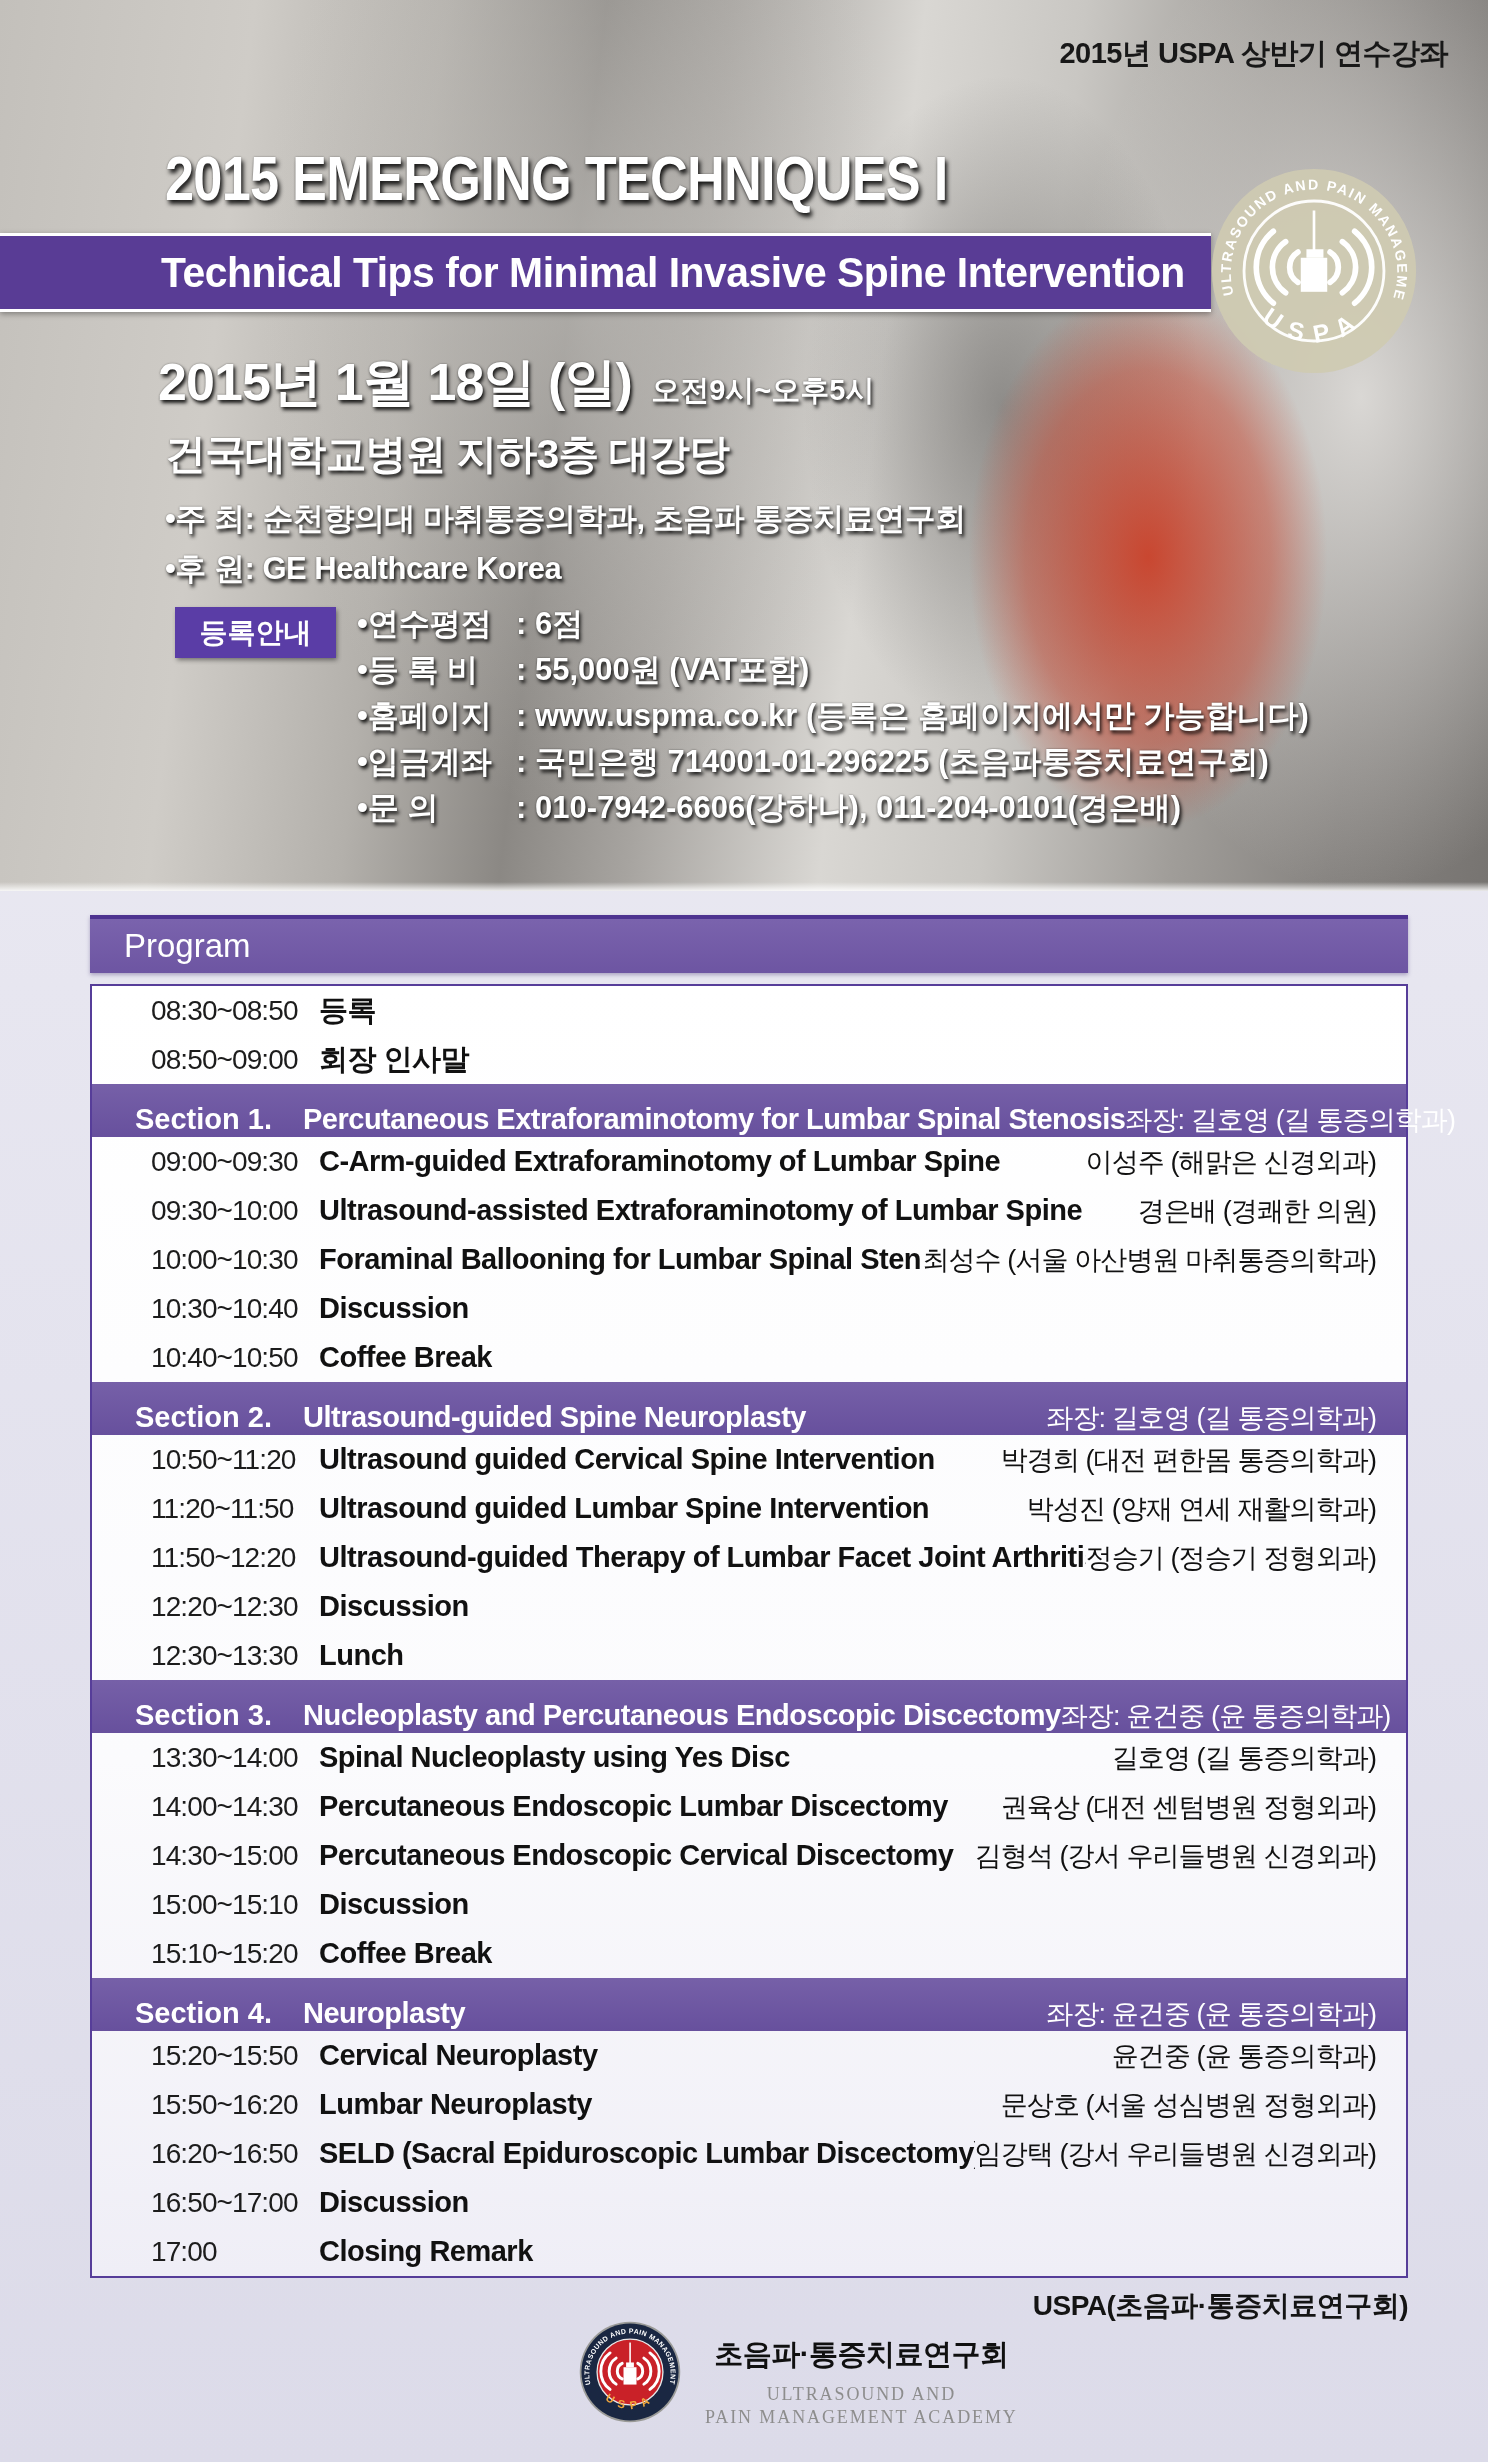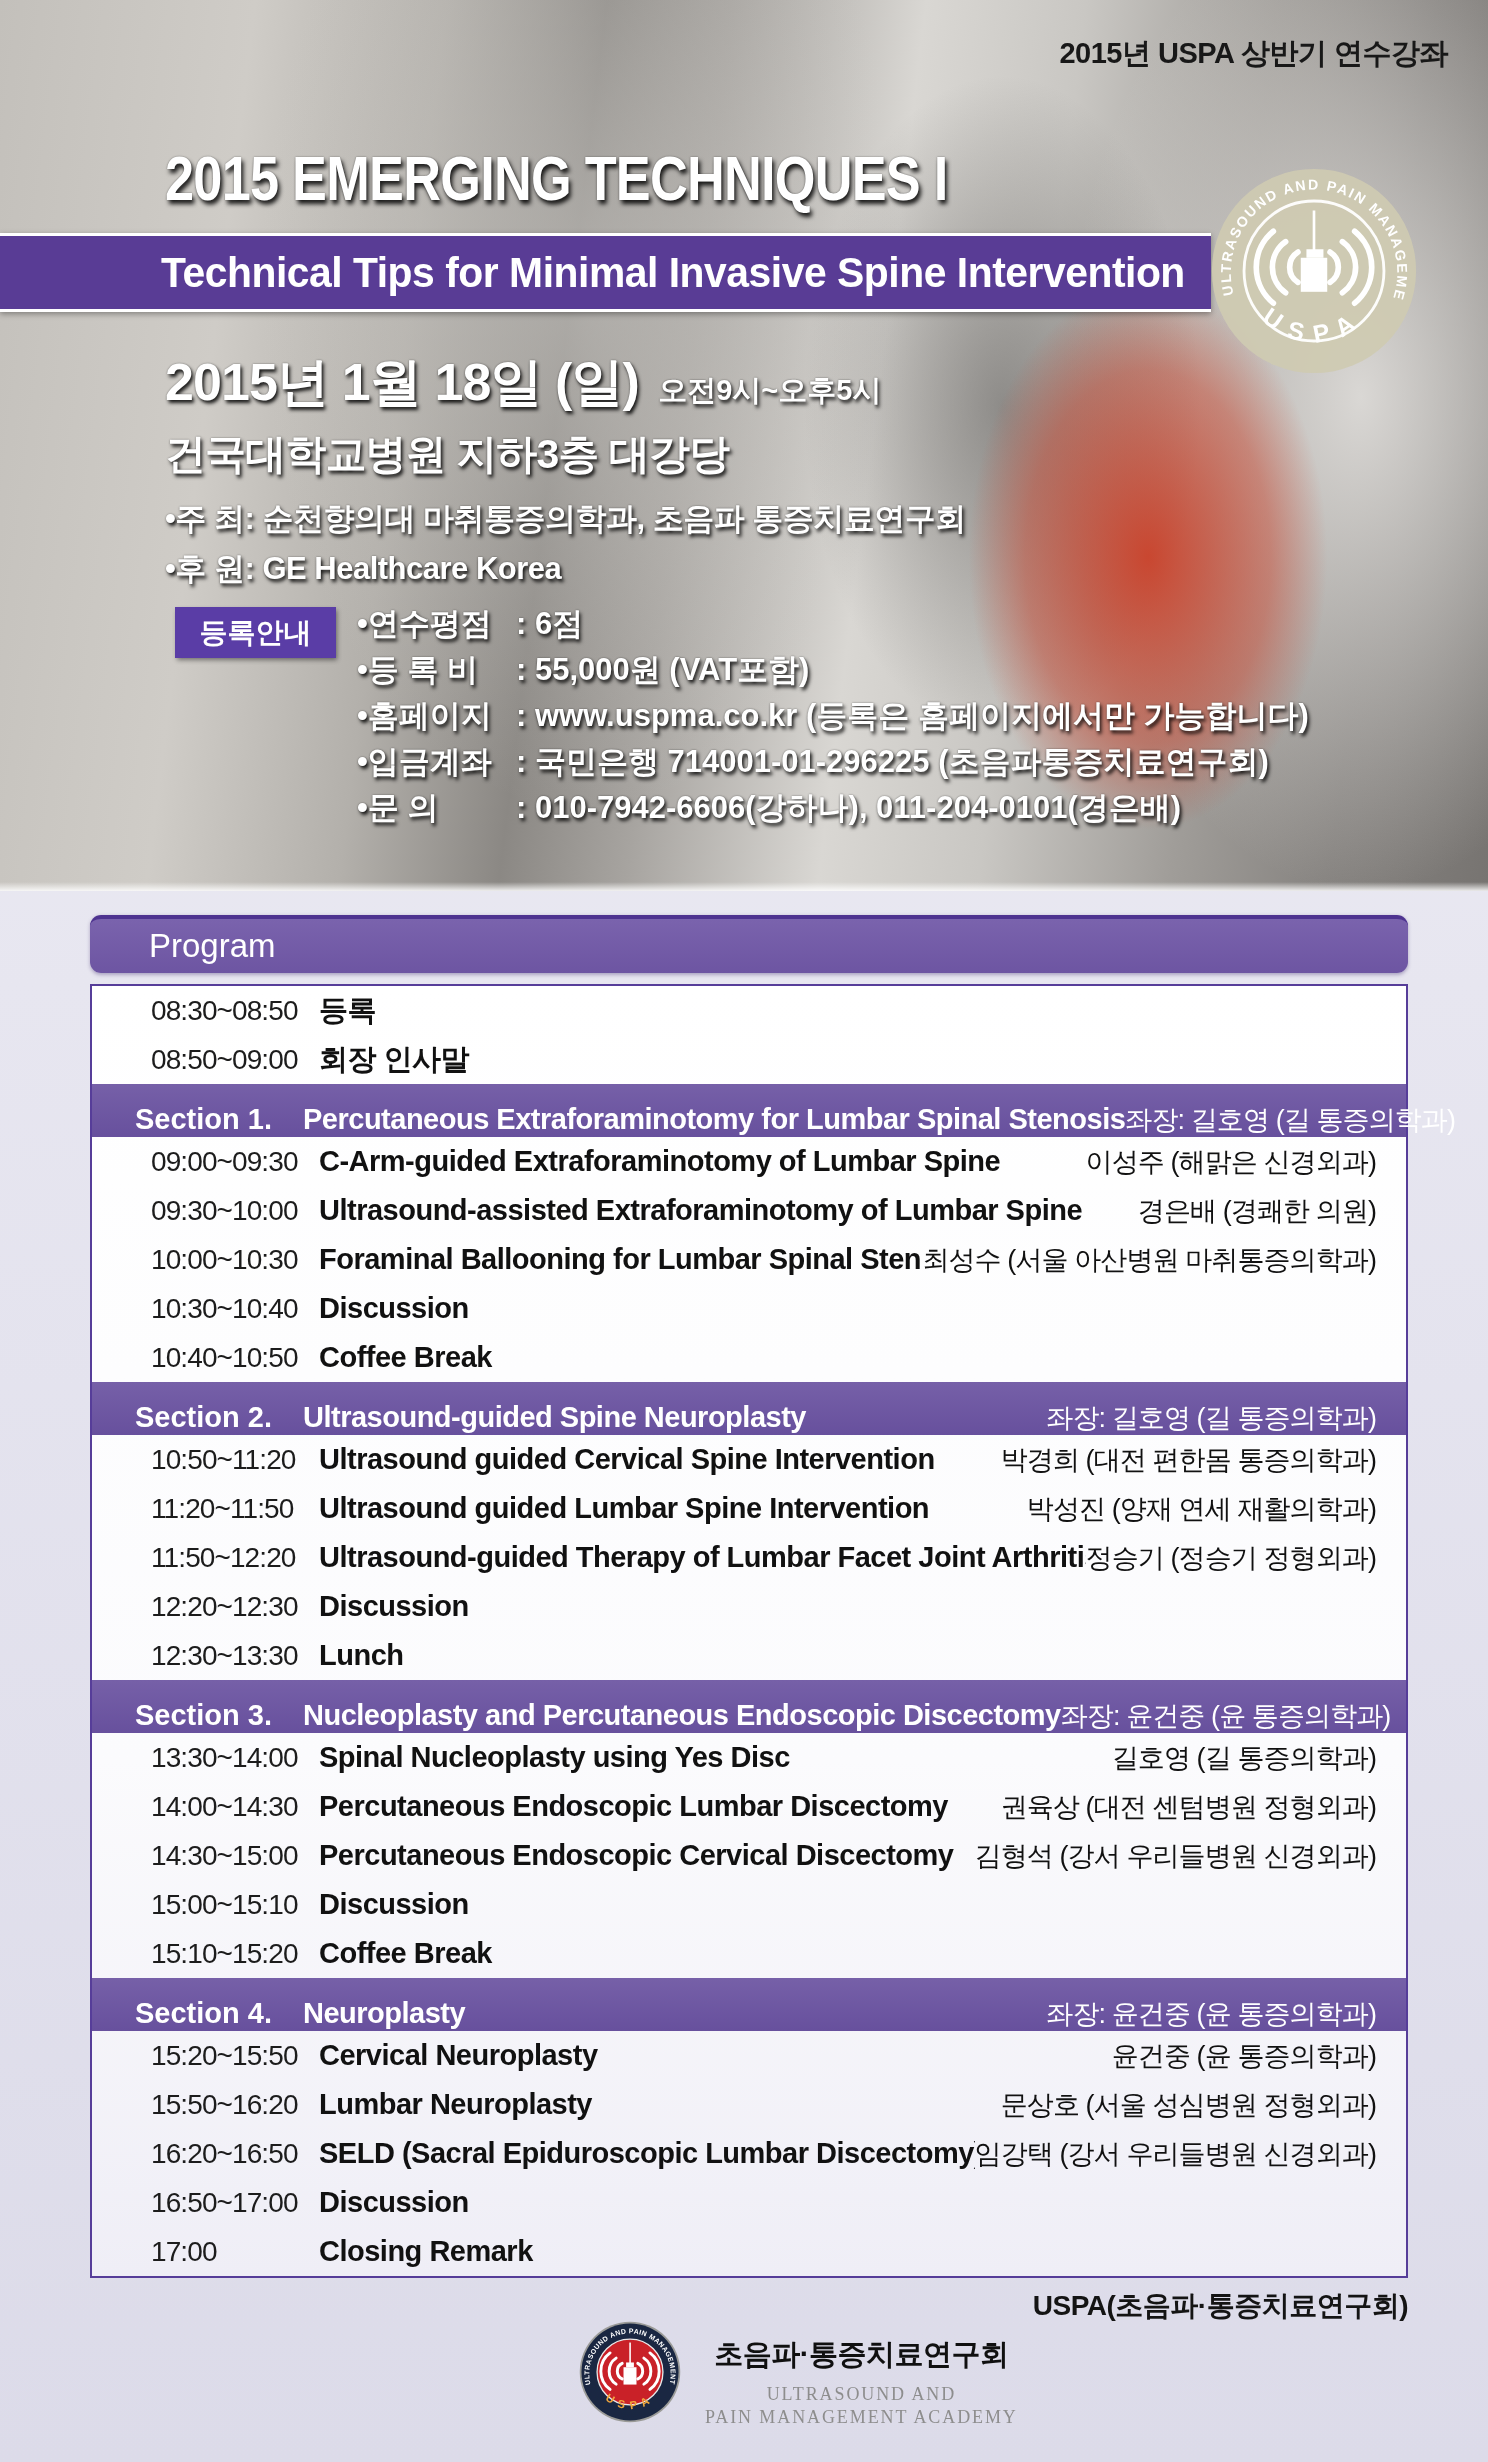--- a/index.html
+++ b/index.html
@@ -49,21 +49,21 @@
   }
   .subtitle-band span{
     font-size:43px; font-weight:bold; color:#ffffff; letter-spacing:-0.5px;
     transform:scaleX(.95); transform-origin:left center; white-space:nowrap;
   }
 
   .uspa-seal{ position:absolute; left:1210px; top:167px; width:208px; height:208px; z-index:5; }
 
   .hero-sh{ text-shadow:1.9px 2.8px 3.8px rgba(0,0,0,.85), 0 0 1.9px rgba(0,0,0,.45); color:#fff; }
 
-  .date-row{ position:absolute; left:165px; top:348px; white-space:nowrap; }
+  .date-row{ position:absolute; left:158px; top:348px; white-space:nowrap; }
   .date-main{ font-size:52px; font-weight:bold; letter-spacing:-0.9px; }
   .date-time{ font-size:29px; font-weight:bold; margin-left:15px; }
 
   .venue{ position:absolute; left:165px; top:427px; font-size:41px; font-weight:bold; letter-spacing:-0.9px; }
 
   .host-line{ position:absolute; left:165px; top:498px; font-size:31px; font-weight:bold; letter-spacing:-0.5px; }
   .sponsor-line{ position:absolute; left:165px; top:548px; font-size:31px; font-weight:bold; letter-spacing:-0.5px; }
 
   .reg-badge{
     position:absolute; left:175px; top:607px; width:161px; height:51px;
@@ -75,22 +75,22 @@
   .reg-list{ position:absolute; left:357px; top:601px; list-style:none; }
   .reg-list li{ height:46px; display:flex; align-items:center; font-size:31px; font-weight:bold; white-space:nowrap; }
   .reg-label{ display:inline-block; width:159px; }
   .reg-value{ }
 
   
   .program-wrap{ position:absolute; left:90px; top:915px; width:1318px; }
   .program-bar{
     height:58px; background:linear-gradient(180deg,#7a63ad 0%,#6d55a2 100%);
     border-top:4.7px solid #4e3390;
-    display:flex; align-items:center; padding-left:59px;
-    color:#fff; font-size:33px; box-shadow:0 1.9px 3.8px rgba(60,40,110,.35);border-radius:11px;
+    display:flex; align-items:center; padding-left:34px;
+    color:#fff; font-size:33px; box-shadow:0 1.9px 3.8px rgba(60,40,110,.35);
   }
   .program-table{
     margin-top:11.3px; border:2.8px solid #563d99;
     background:linear-gradient(180deg,#ffffff 0%,#fbfbfd 60%,#efeef6 100%);
   }
   .p-row{ display:flex; align-items:center; height:49px; padding:0 30px 0 59px; }
   .p-time{ width:168px; font-size:28px; color:#1c1c1c; letter-spacing:-0.9px; flex:none; }
   .p-title{ flex:1; font-size:29px; font-weight:600; color:#111; letter-spacing:-0.5px; white-space:nowrap; overflow:hidden; }
   .p-speaker{ font-size:27px; color:#111; white-space:nowrap; text-align:right; letter-spacing:-0.9px; }
   .p-section{

